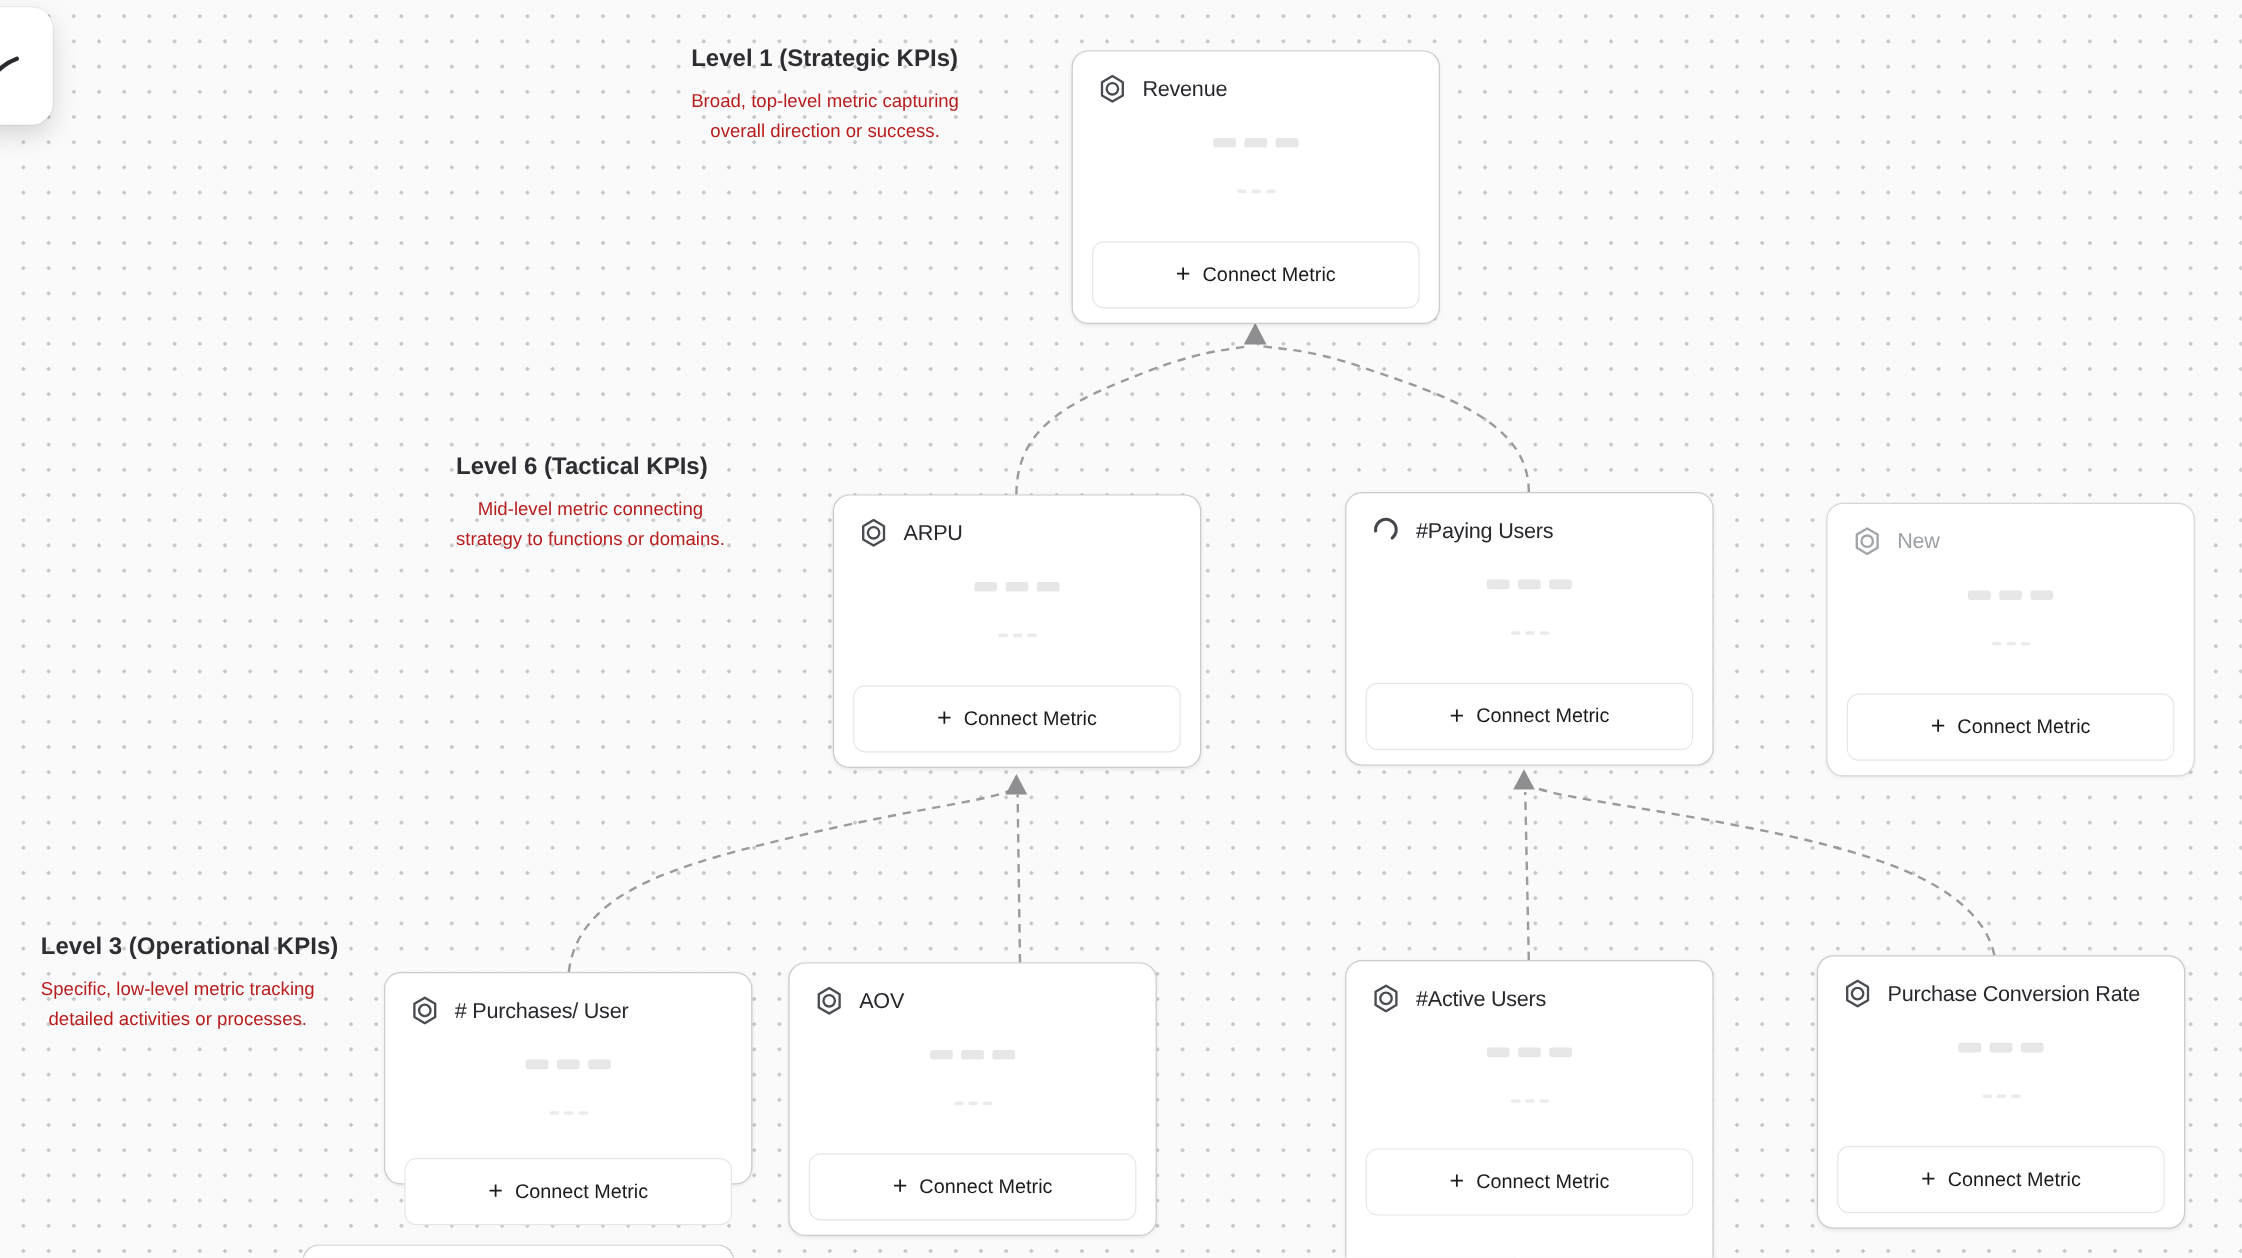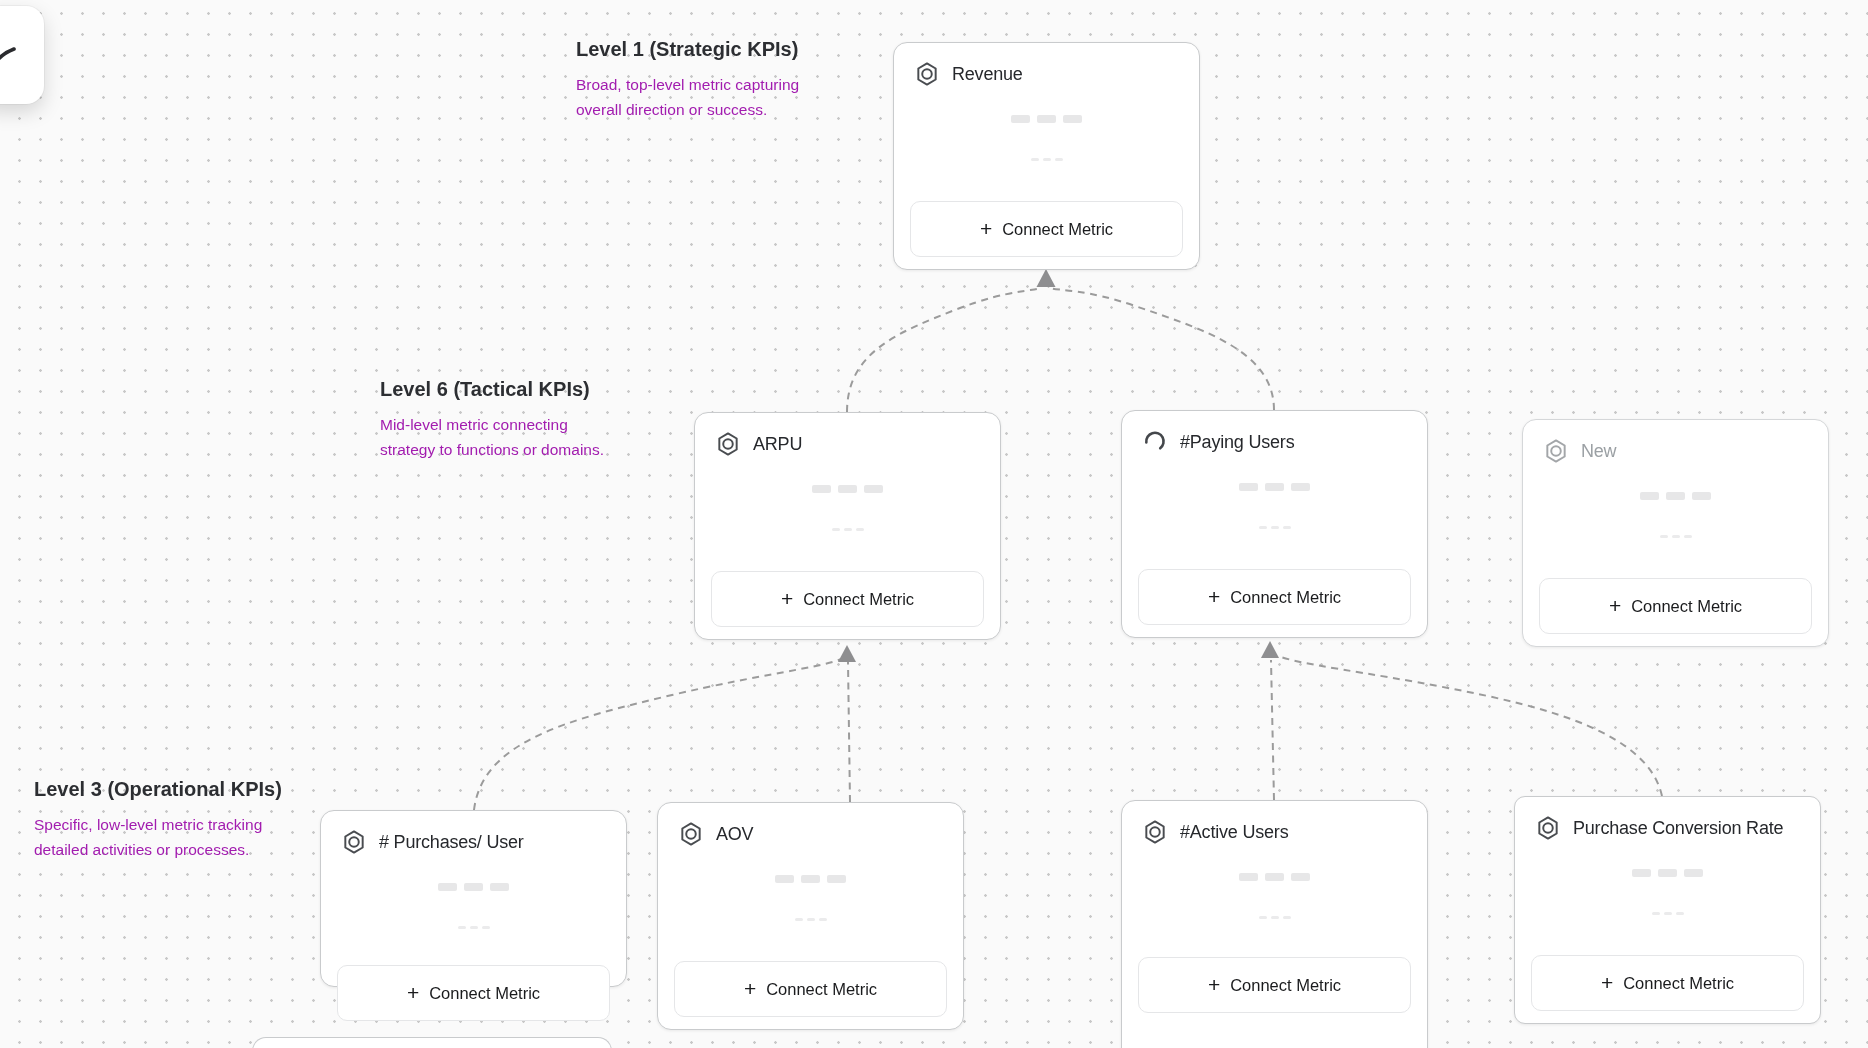--- a/index.html
+++ b/index.html
@@ -9,21 +9,21 @@
     overflow:hidden;
     background-color:#fafafa;
     background-image:radial-gradient(circle,#c8c8c8 1.3px,transparent 1.45px);
     background-size:21px 21px;
     background-position:9px 3px;
     font-family:"Liberation Sans",sans-serif;
     color:#26282c;
   }
   
   .level-title{position:absolute;font-size:20px;font-weight:bold;color:#2c2e32;white-space:nowrap;}
-  .level-desc{position:absolute;font-size:15.5px;line-height:25px;color:#a21caf;white-space:nowrap;}
+  .level-desc{position:absolute;font-size:15.5px;line-height:25px;color:#b91c1c;white-space:nowrap;text-align:center;}
   #l1-title{left:576px;top:38px;}   #l1-desc{left:576px;top:72px;}
   #l2-title{left:380px;top:378px;}  #l2-desc{left:380px;top:412px;}
   #l3-title{left:34px;top:778px;}   #l3-desc{left:34px;top:812px;}
   
   #connectors{position:absolute;left:0;top:0;z-index:1;}
   #connectors path{fill:none;stroke:#9b9b9b;stroke-width:2;stroke-dasharray:7 5.5;}
   #connectors polygon{fill:#8e8e90;stroke:none;}
   
   .card{
     position:absolute;width:307px;height:228px;z-index:3;
@@ -31,21 +31,21 @@
     box-shadow:0 1px 3px rgba(0,0,0,.07);
     box-sizing:border-box;
   }
   #card-revenue{left:893px;top:42px;}
   #card-arpu{left:694px;top:412px;}
   #card-paying{left:1121px;top:410px;}
   #card-new{left:1522px;top:419px;border-color:#d5d7d9;padding-left:18px;}
   #card-purchases{left:320px;top:810px;height:177px;}
   #card-aov{left:657px;top:802px;}
   #card-active{left:1121px;top:800px;height:266px;}
-  #card-pcr{left:1514px;top:796px;border-radius:11px;}
+  #card-pcr{left:1514px;top:796px;}
   .card-header{position:absolute;left:20px;top:18px;display:flex;align-items:center;gap:12px;}
   .card-title{font-size:18px;font-weight:normal;letter-spacing:-0.2px;color:#26282c;white-space:nowrap;}
   #card-new .card-title{color:#9ba0a4;}
   .icon-svg{display:block;}
   
   .sk-row{position:absolute;left:0;width:100%;display:flex;justify-content:center;}
   .sk-row.r1{top:72px;gap:7px;}
   .sk-row.r2{top:115px;gap:4px;}
   .sk-row.r1 .sk-bar{width:19px;height:8px;border-radius:2px;background:#e7e7e8;}
   .sk-row.r2 .sk-bar{width:8px;height:3px;border-radius:1.5px;background:#ebebec;}

